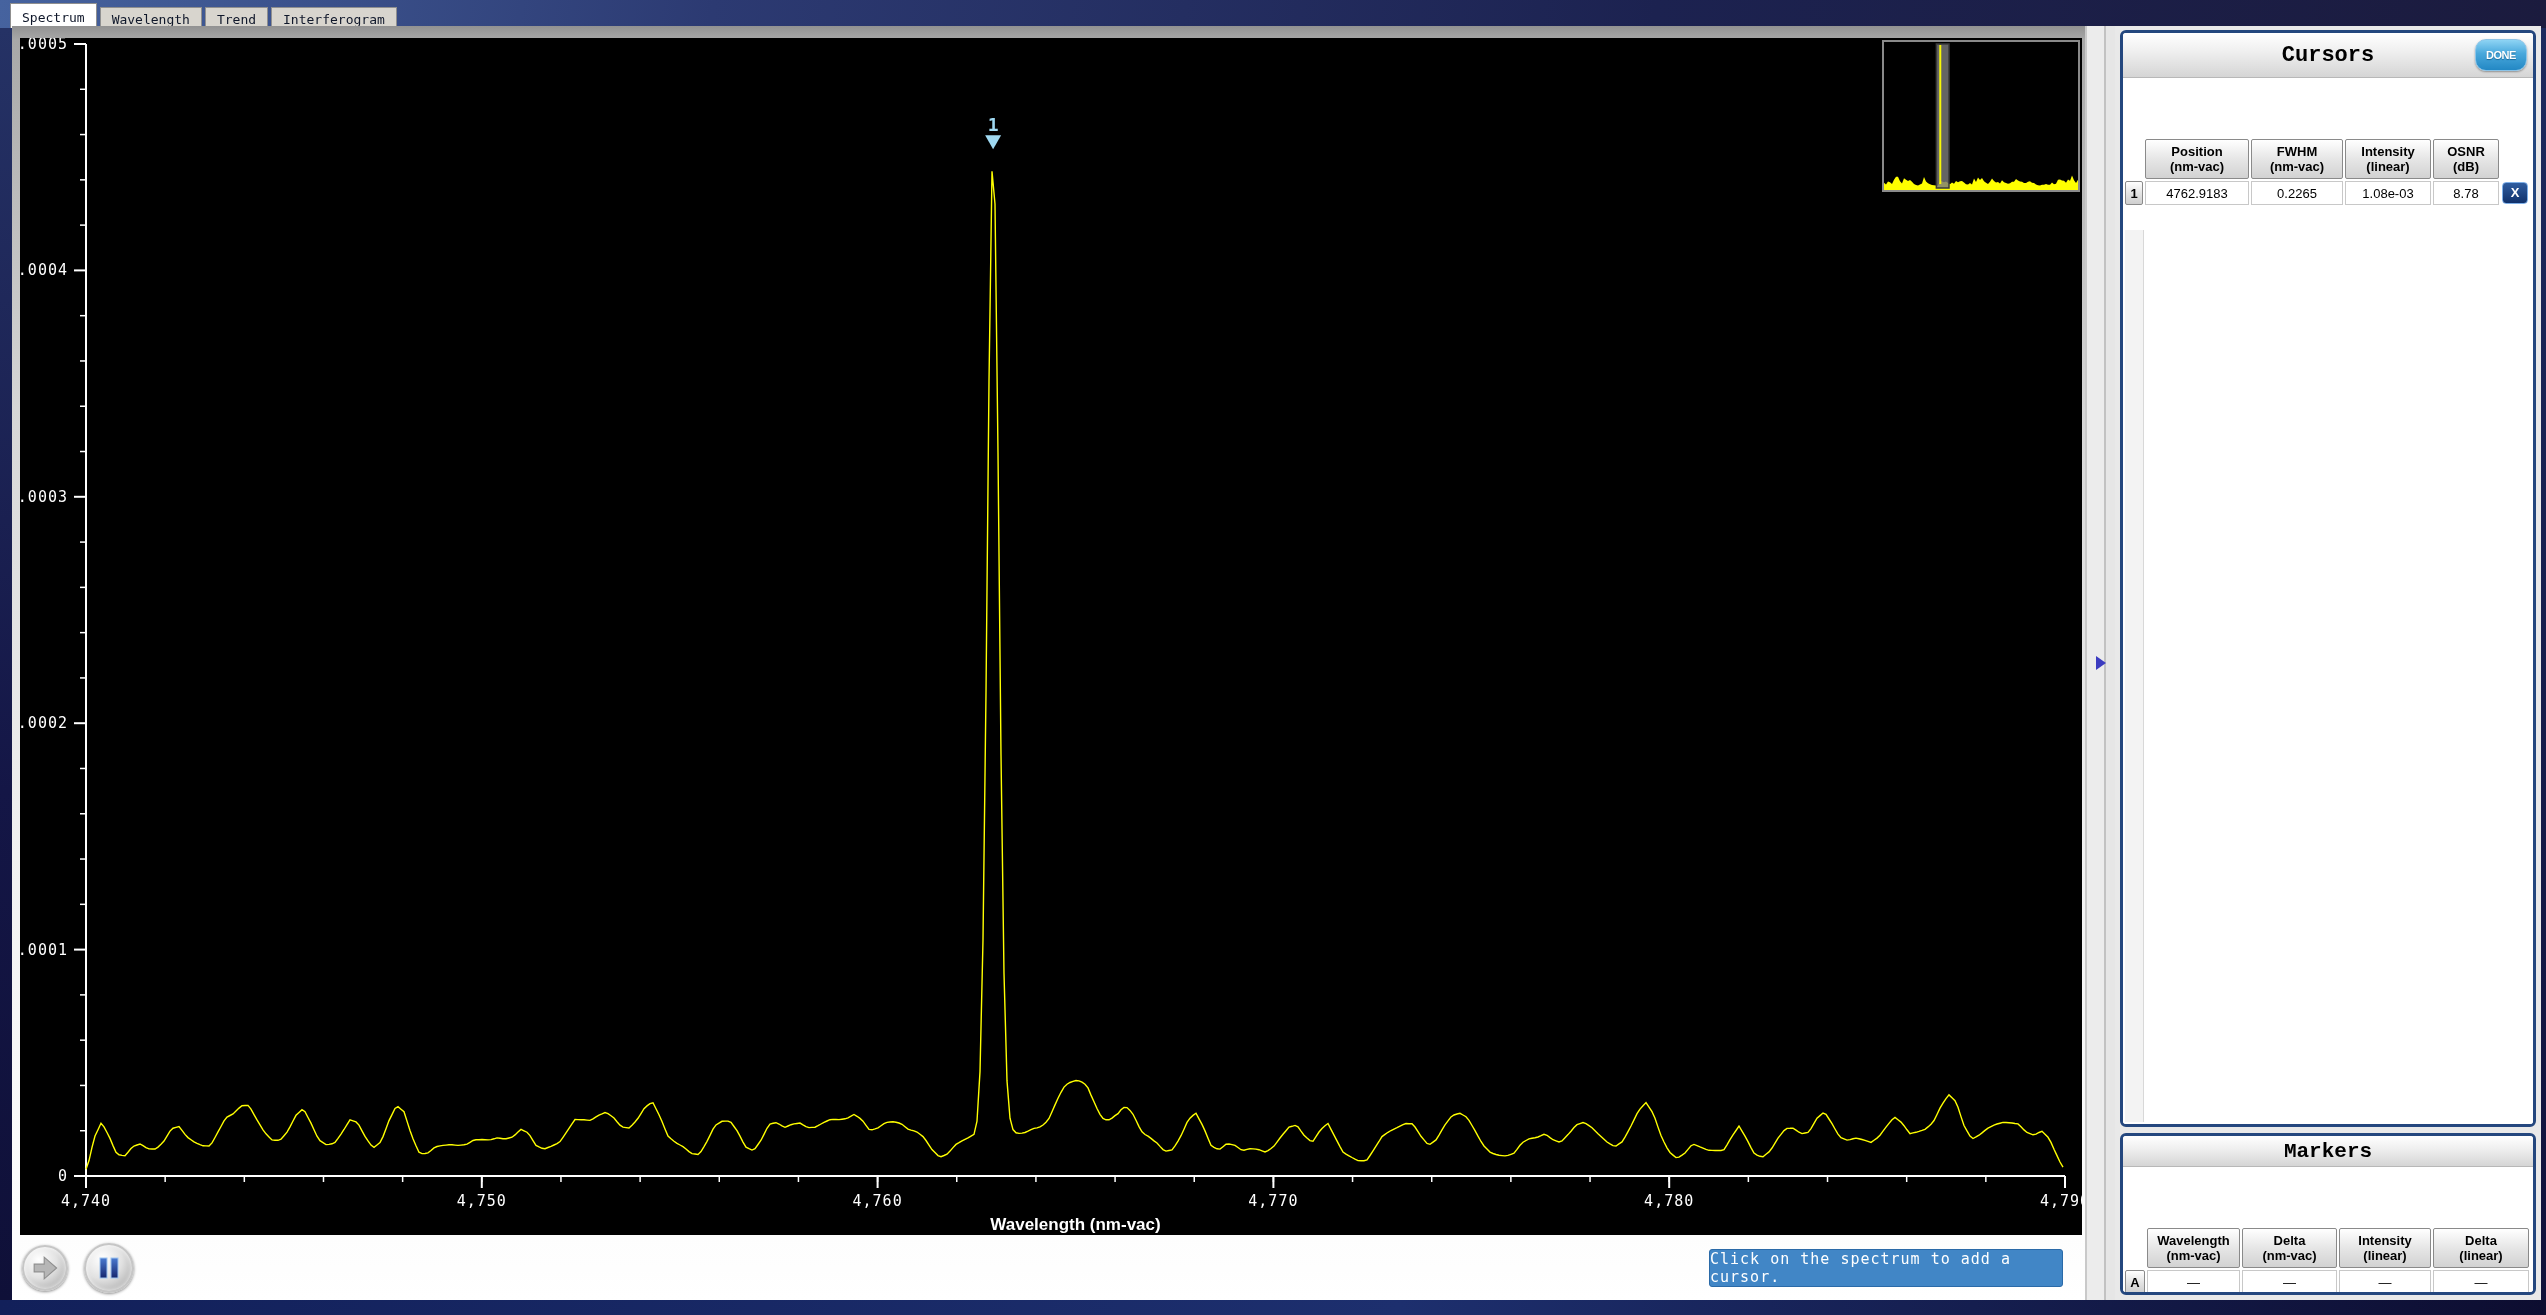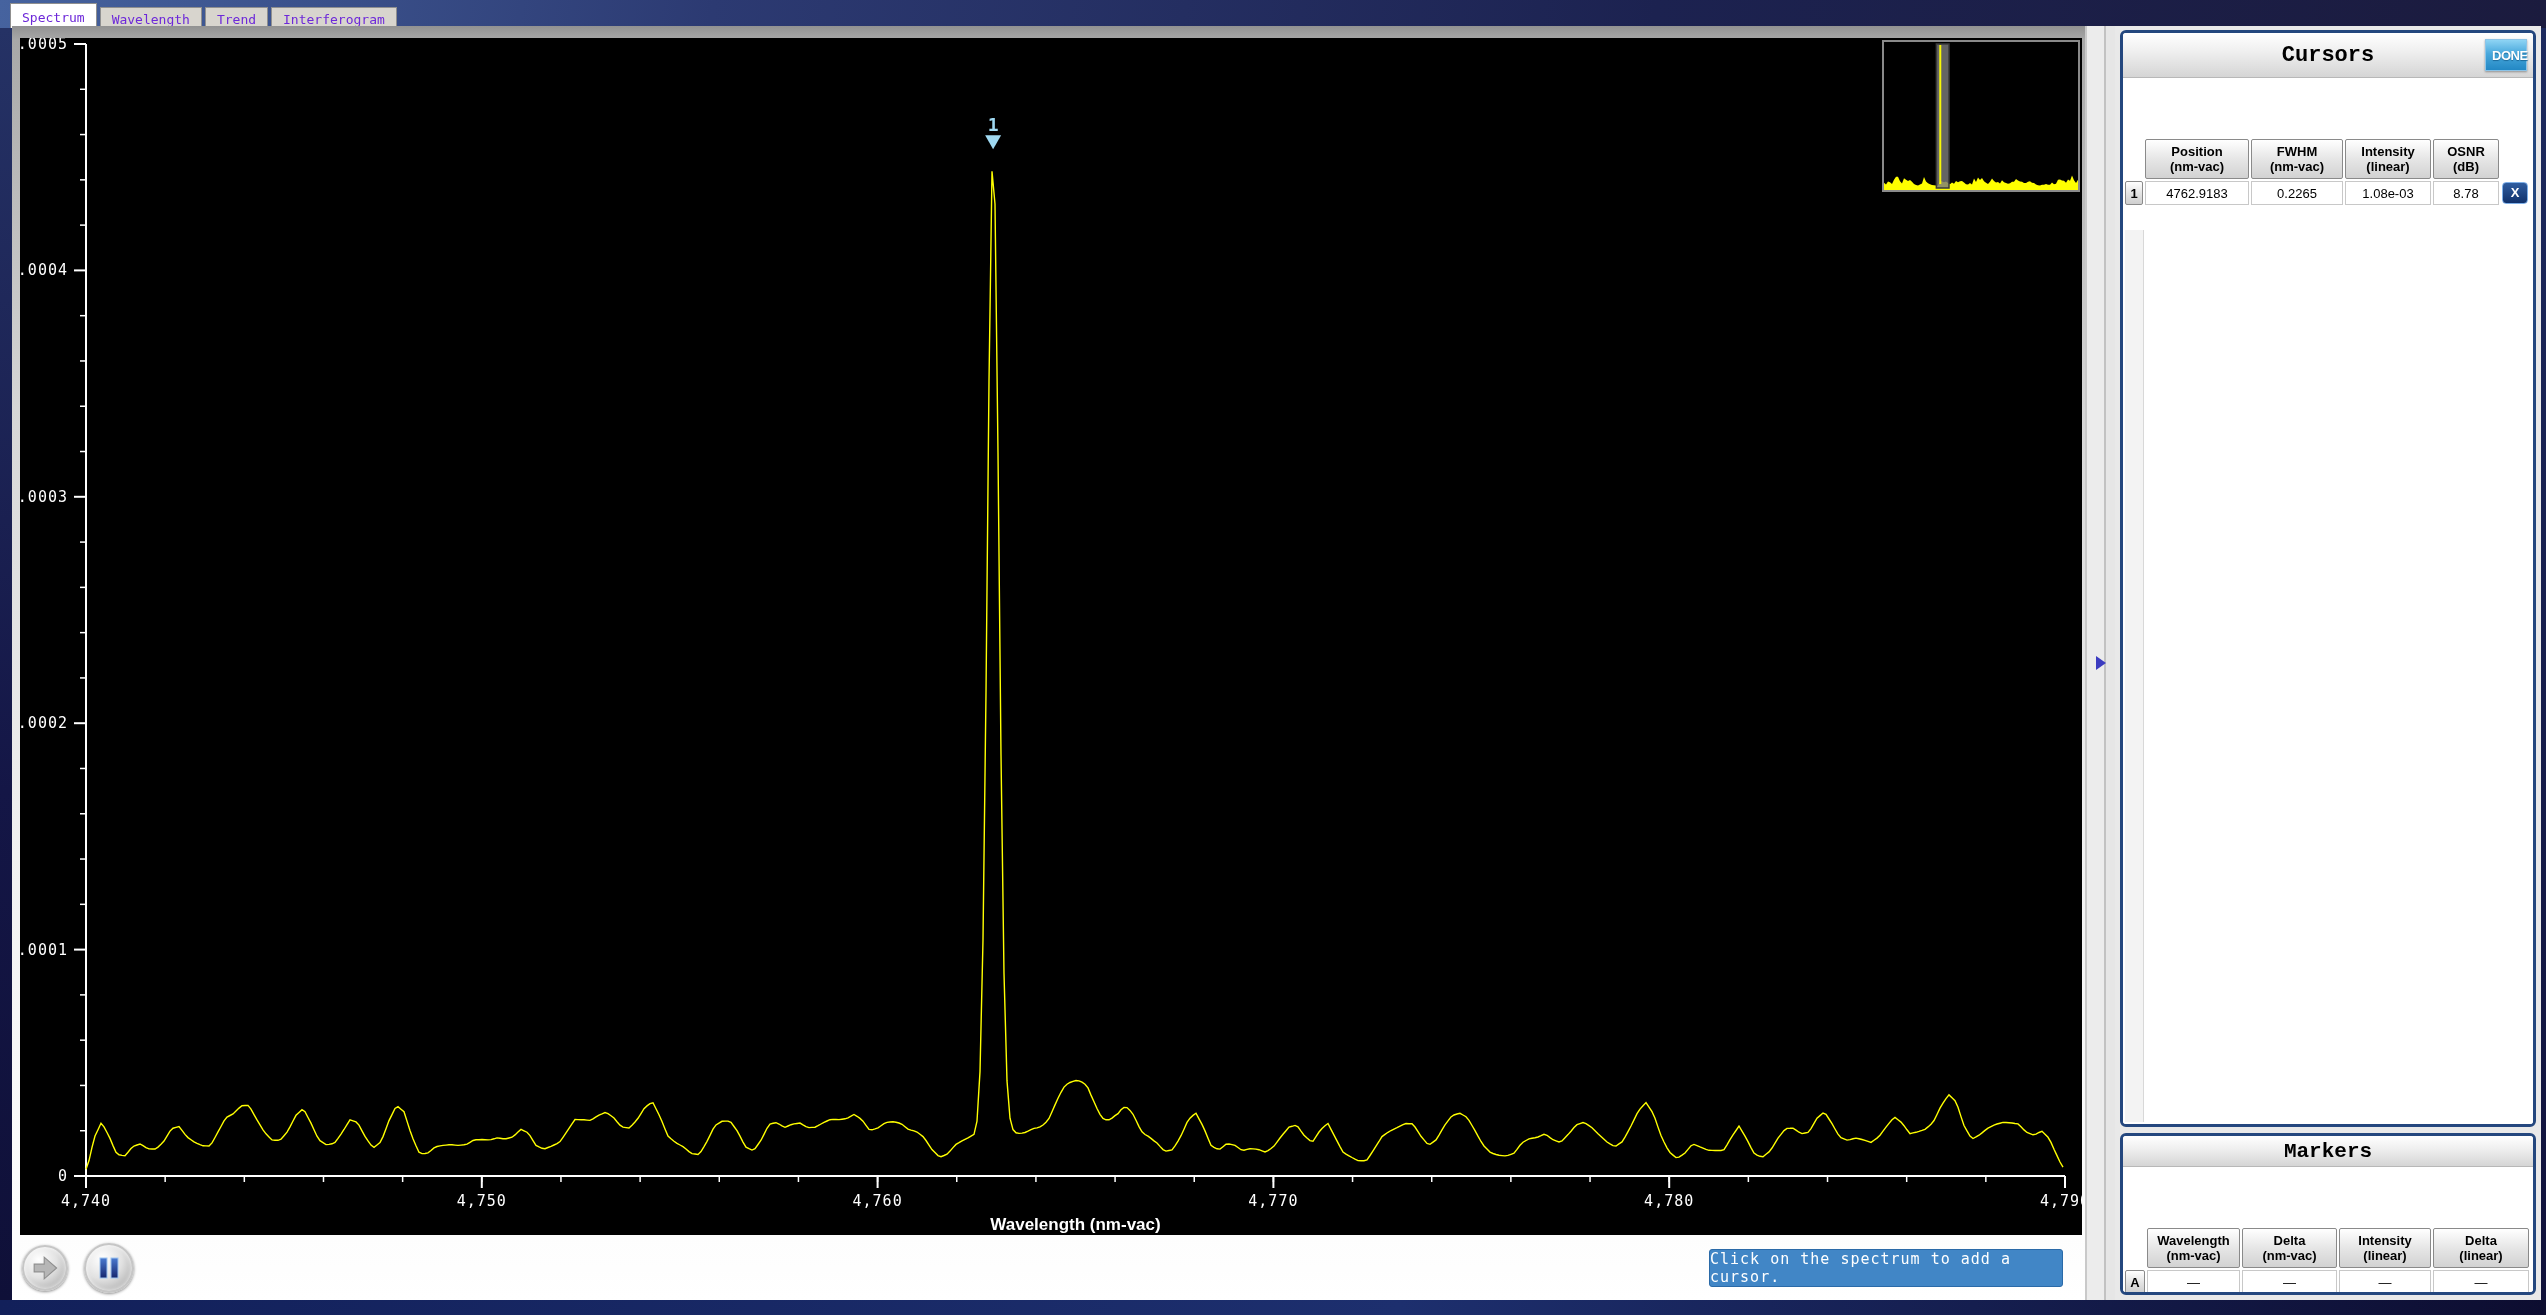--- a/index.html
+++ b/index.html
@@ -11,21 +11,21 @@
           background:linear-gradient(100deg,#46639f 0%,#2c3a72 28%,#1c2250 65%,#1b1b3e 100%);}
   .left-edge{position:absolute;left:0;top:28px;width:12px;height:1272px;
           background:linear-gradient(180deg,#253265,#141646 60%,#0f1038);}
   .bottom-edge{position:absolute;left:0;top:1300px;width:2546px;height:15px;
           background:linear-gradient(90deg,#12205a,#1d2f6e 55%,#0d0d30);}
   .right-edge{position:absolute;left:2541px;top:28px;width:5px;height:1272px;
           background:linear-gradient(180deg,#1d2a5e,#10113a);}
 
   
   .tabs{position:absolute;left:10px;top:3px;display:flex;align-items:flex-end;gap:3px;}
-  .tab{font-family:"DejaVu Sans Mono",monospace;font-size:13px;color:#6d28d9;
+  .tab{font-family:"DejaVu Sans Mono",monospace;font-size:13px;color:#0f172a;
        background:#d8d5ce;border:1px solid #8f8f8f;border-bottom:none;
        padding:3px 11px 4px 11px;height:17px;line-height:17px;cursor:pointer;}
   .tab.active{background:#ffffff;height:20px;line-height:20px;padding-top:4px;}
 
   
   .plot-frame{position:absolute;left:12px;top:26px;width:2073px;height:1274px;
        background:linear-gradient(180deg,#929292 0px,#a8a8a8 14px,#d6d6d6 30%,#f1f1f1 65%,#ffffff 100%);}
   .plot-canvas{position:absolute;left:8px;top:12px;width:2062px;height:1197px;background:#000;}
   .plot-canvas svg{display:block;}
 
@@ -58,24 +58,24 @@
        display:flex;flex-direction:column;gap:23px;}
   .panel-cursors{top:4px;height:1097px;}
   .panel-markers{top:1107px;height:162px;}
   .panel-header{position:relative;flex:0 0 auto;height:44px;
        background:linear-gradient(180deg,#ffffff,#f0f0f0 40%,#d5d5d5);
        border-bottom:1px solid #b8b8b8;
        display:flex;align-items:center;justify-content:center;}
   .panel-markers .panel-header{height:30px;}
   .panel-title{font-family:"Liberation Mono",monospace;font-weight:bold;font-size:22px;color:#000;}
   .panel-markers .panel-title{font-size:21px;}
-  .done-btn{position:absolute;right:6px;top:6px;width:42px;height:32px;border-radius:0;
+  .done-btn{position:absolute;right:6px;top:6px;width:52px;height:32px;border-radius:11px;
        background:linear-gradient(180deg,#8ed4f4,#49a8dc 45%,#2388c4);
        border:1px solid #8cc4e8;color:#fff;font-family:"Liberation Sans",sans-serif;
-       font-weight:bold;font-size:13px;letter-spacing:-0.5px;cursor:pointer;
+       font-weight:bold;font-size:11px;letter-spacing:-0.5px;cursor:pointer;
        text-shadow:0 1px 1px #1a6898;box-shadow:0 1px 2px rgba(0,0,0,.35);}
 
   .tbl{display:grid;column-gap:2px;row-gap:2px;padding:2px;flex:0 0 auto;background:#fff;margin-top:36px;}
   .tbl-cursors{grid-template-columns:18px 104px 92px 86px 66px 28px;}
   .tbl-markers{grid-template-columns:20px 93px 95px 92px 96px;}
   .hcell{background:linear-gradient(180deg,#ffffff,#e6e6e6 50%,#d2d2d2);
        border:1px solid #8a8a8a;border-radius:2px;
        display:flex;flex-direction:column;align-items:center;justify-content:center;
        font-weight:bold;font-size:13px;line-height:15px;color:#000;min-height:40px;box-sizing:border-box;}
   .hcell.blank{background:transparent;border:none;}

